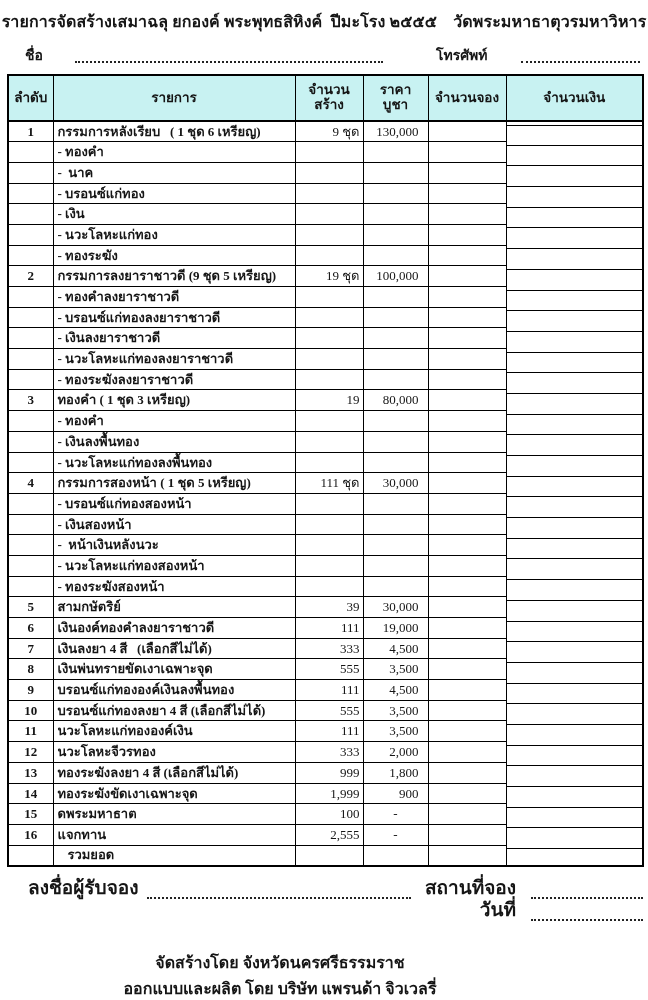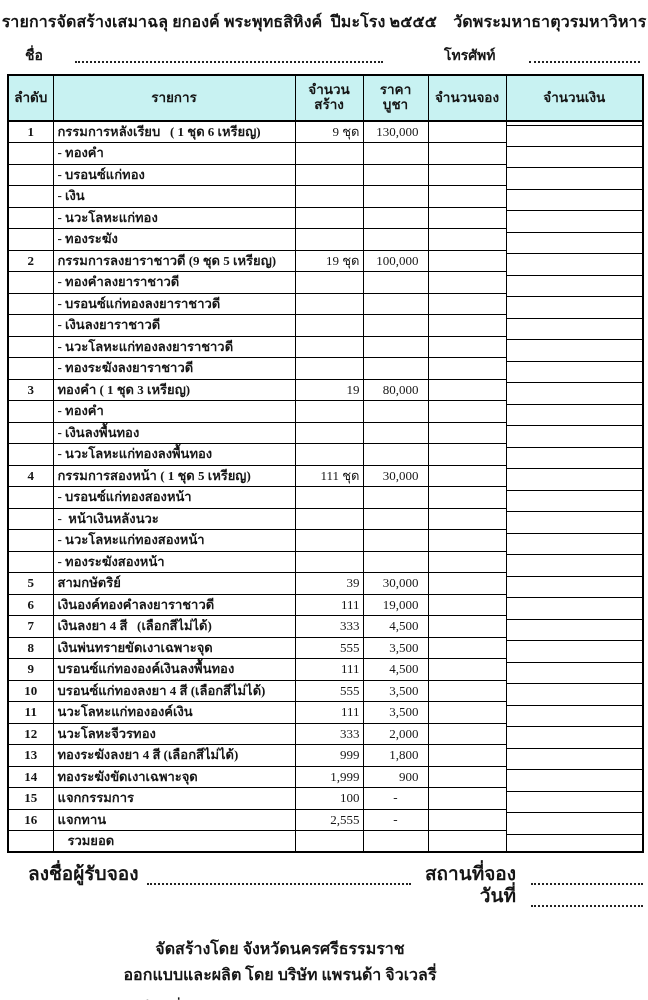--- a/index.html
+++ b/index.html
@@ -52,21 +52,21 @@
 </head>
 <body>
 
 <div class="page">
 
   <div class="title">รายการจัดสร้างเสมาฉลุ ยกองค์ พระพุทธสิหิงค์  ปีมะโรง ๒๕๕๕    วัดพระมหาธาตุวรมหาวิหาร</div>
 
   <div class="form-line">
     <span>ชื่อ</span>
     <span class="dotline" style="width:308px; margin-left:8px;"></span>
-    <span style="margin-left:37px;">โทรศัพท์</span>
+    <span style="margin-left:29px;">โทรศัพท์</span>
     <span class="dotline" style="flex:1; margin-left:9px;"></span>
   </div>
 
   <table class="main">
     <colgroup>
       <col style="width:45px">
         <col style="width:242px">
         <col style="width:68px">
       <col style="width:65px">
         <col style="width:78px">
@@ -100,20 +100,28 @@
         <tr>
           <td class="c-index"></td>
           <td class="c-item sub">- ทองคำ</td>
           <td class="c-qty"></td>
           <td class="c-price"></td>
           <td class="c-reserve"></td>
           <td class="c-amount"></td>
         </tr>
         <tr>
           <td class="c-index"></td>
+          <td class="c-item sub">-  นาค</td>
+          <td class="c-qty"></td>
+          <td class="c-price"></td>
+          <td class="c-reserve"></td>
+          <td class="c-amount"></td>
+        </tr>
+        <tr>
+          <td class="c-index"></td>
           <td class="c-item sub">- บรอนซ์แก่ทอง</td>
           <td class="c-qty"></td>
           <td class="c-price"></td>
           <td class="c-reserve"></td>
           <td class="c-amount"></td>
         </tr>
         <tr>
           <td class="c-index"></td>
           <td class="c-item sub">- เงิน</td>
           <td class="c-qty"></td>
@@ -228,20 +236,28 @@
         <tr>
           <td class="c-index"></td>
           <td class="c-item sub">- บรอนซ์แก่ทองสองหน้า</td>
           <td class="c-qty"></td>
           <td class="c-price"></td>
           <td class="c-reserve"></td>
           <td class="c-amount"></td>
         </tr>
         <tr>
           <td class="c-index"></td>
+          <td class="c-item sub">- เงินสองหน้า</td>
+          <td class="c-qty"></td>
+          <td class="c-price"></td>
+          <td class="c-reserve"></td>
+          <td class="c-amount"></td>
+        </tr>
+        <tr>
+          <td class="c-index"></td>
           <td class="c-item sub">-  หน้าเงินหลังนวะ</td>
           <td class="c-qty"></td>
           <td class="c-price"></td>
           <td class="c-reserve"></td>
           <td class="c-amount"></td>
         </tr>
         <tr>
           <td class="c-index"></td>
           <td class="c-item sub">- นวะโลหะแก่ทองสองหน้า</td>
           <td class="c-qty"></td>
@@ -332,21 +348,21 @@
         <tr>
           <td class="c-index">14</td>
           <td class="c-item">ทองระฆังขัดเงาเฉพาะจุด</td>
           <td class="c-qty">1,999</td>
           <td class="c-price">900</td>
           <td class="c-reserve"></td>
           <td class="c-amount"></td>
         </tr>
         <tr>
           <td class="c-index">15</td>
-          <td class="c-item">แจกกรรมการ</td>
+          <td class="c-item">ดพระมหาธาต</td>
           <td class="c-qty">100</td>
           <td class="c-price dash">-</td>
           <td class="c-reserve"></td>
           <td class="c-amount"></td>
         </tr>
         <tr>
           <td class="c-index">16</td>
           <td class="c-item">แจกทาน</td>
           <td class="c-qty">2,555</td>
           <td class="c-price dash">-</td>

